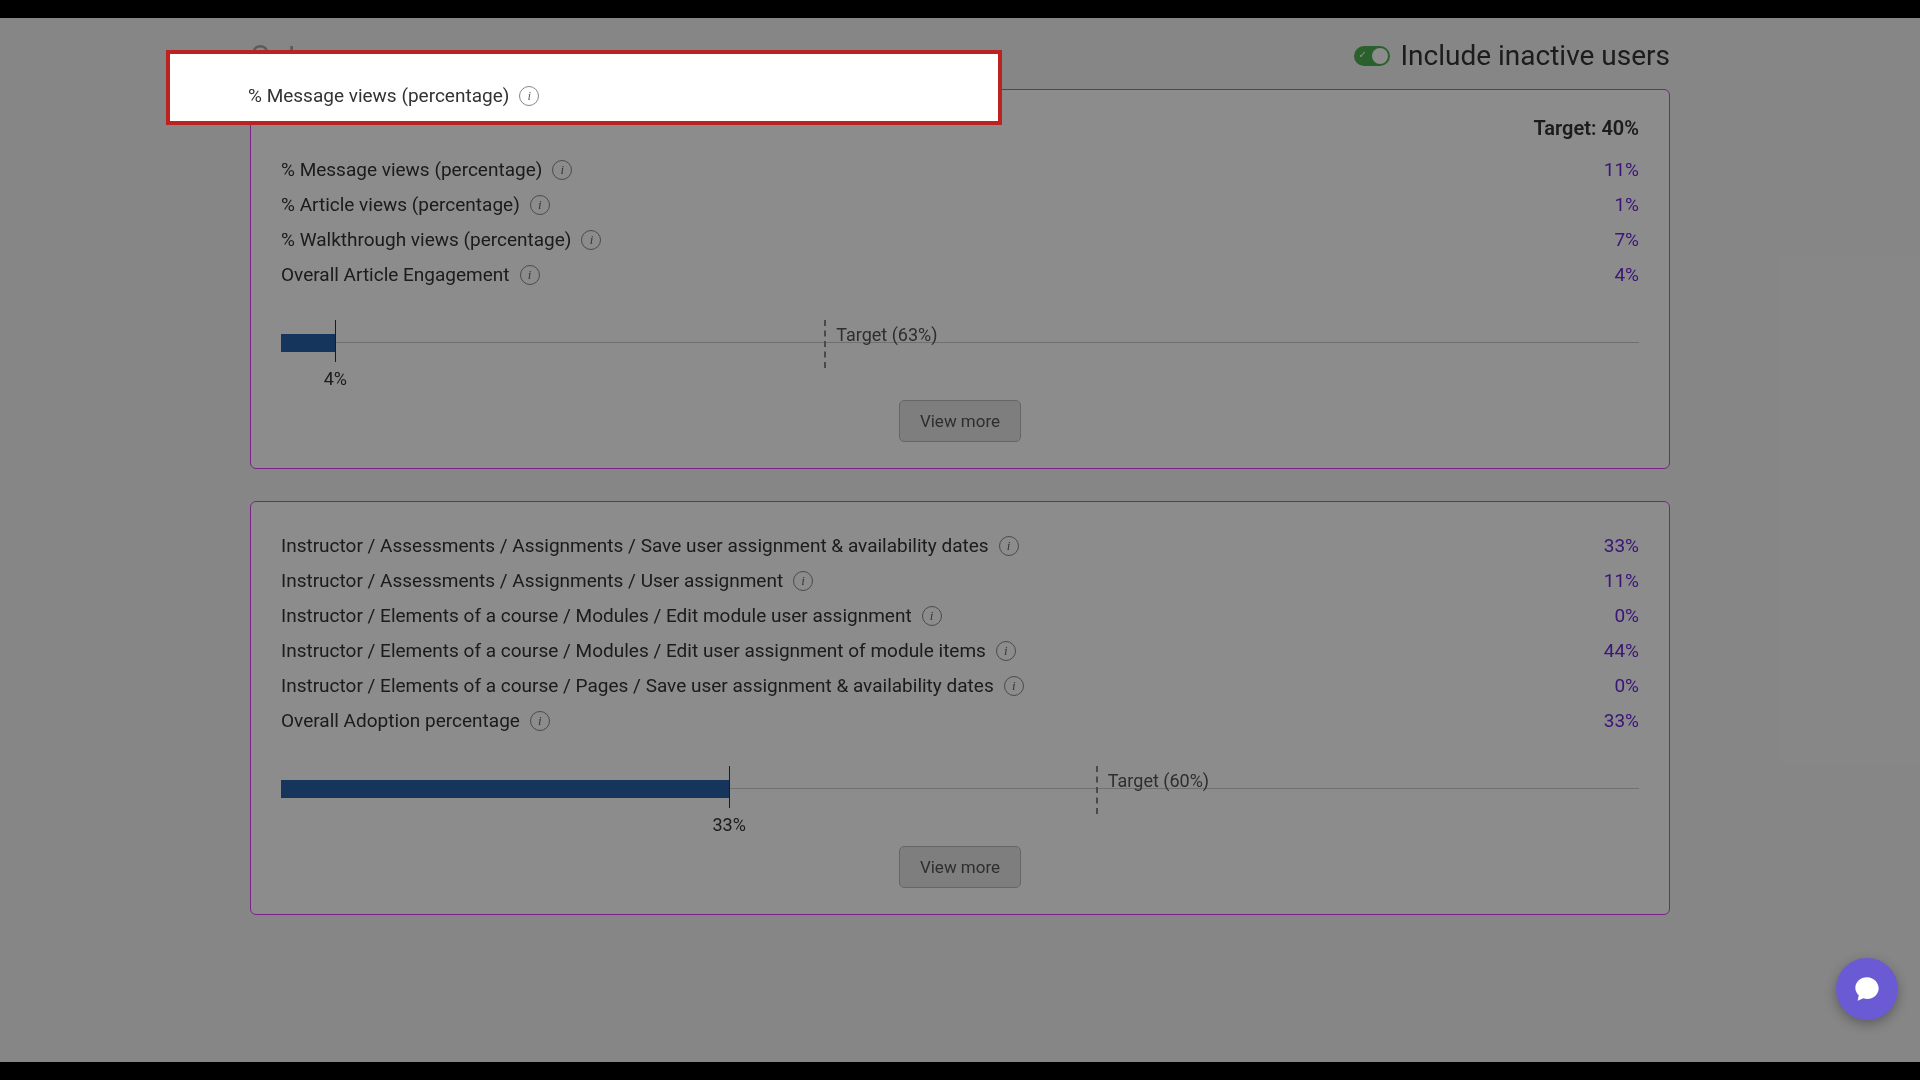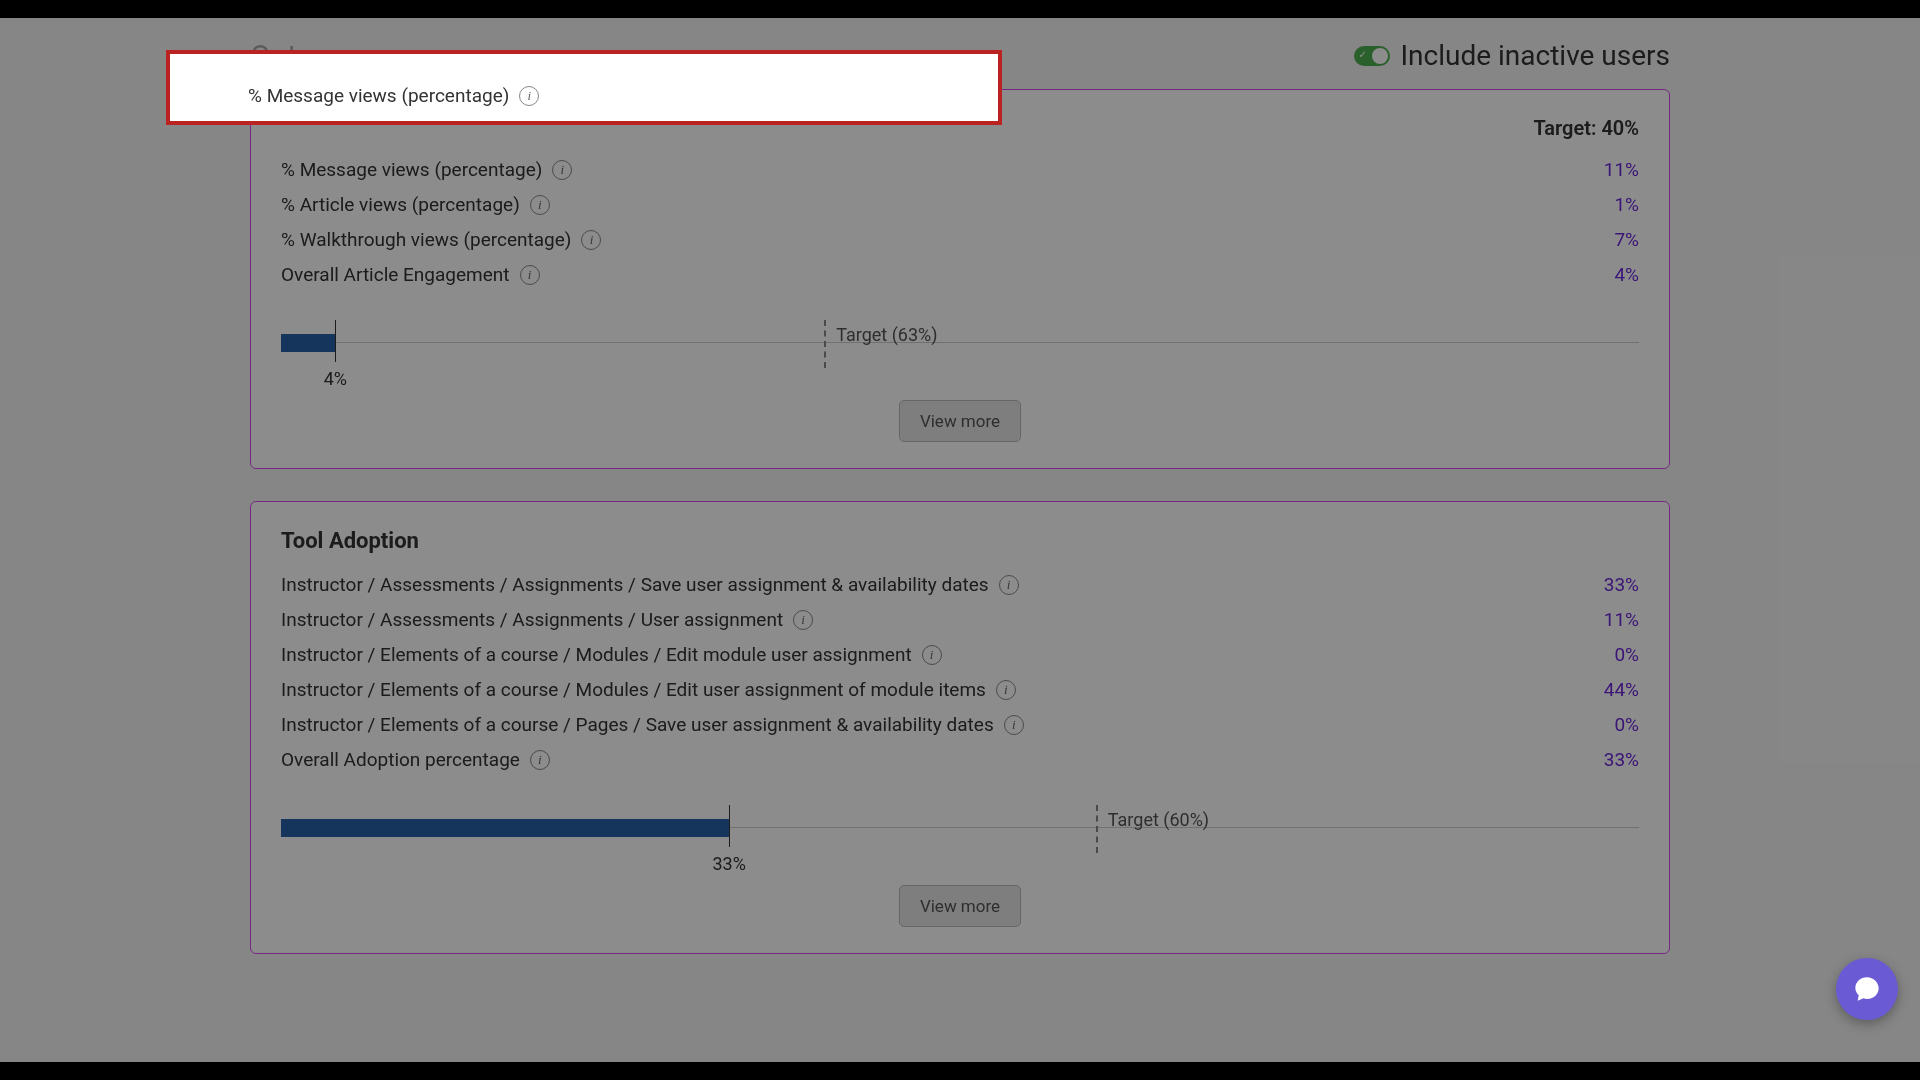--- a/index.html
+++ b/index.html
@@ -300,21 +300,20 @@
       <div class="target-marker" style="left:40%"></div>
       <div class="target-label" style="left:calc(40% + 12px)">Target (63%)</div>
     </div>
 
     <div class="view-more-wrap">
       <span class="view-more-btn">View more</span>
     </div>
   </div>
 
   <div class="card">
-    <div class="card-title">Tool Adoption</div>
 
     <div class="metric-row">
       <span class="metric-label">
         <span>Instructor / Assessments / Assignments / Save user assignment &amp; availability dates</span>
         <span class="info-icon">i</span>
       </span>
       <span class="metric-value">33%</span>
     </div>
     <div class="metric-row">
       <span class="metric-label">

